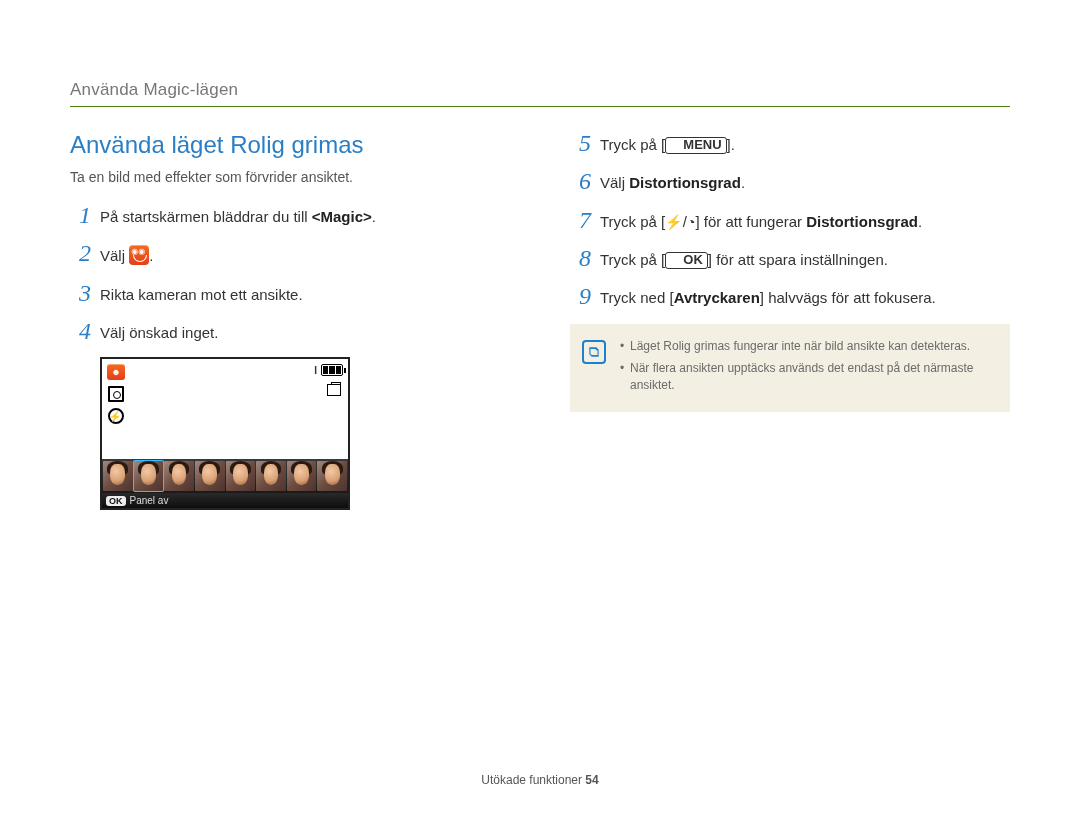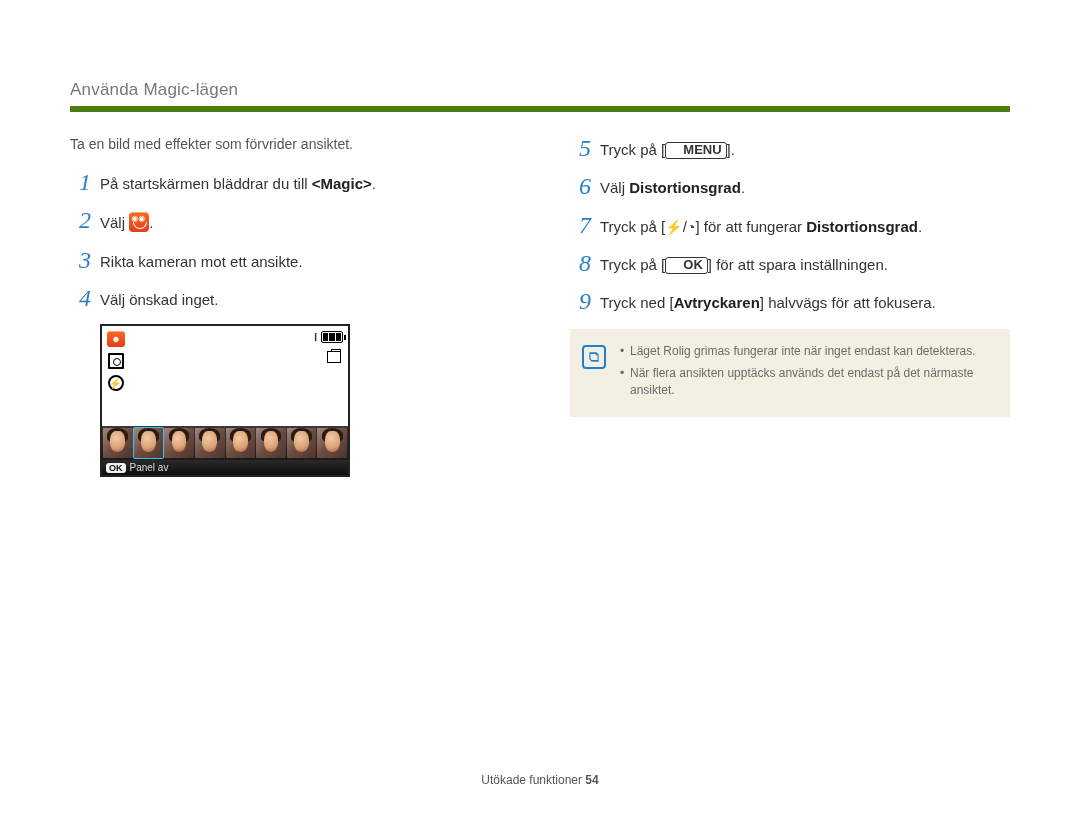--- a/index.html
+++ b/index.html
@@ -8,21 +8,21 @@
     height: 815px;
     background: #fff;
     font-family: Arial, Helvetica, sans-serif;
     color: #333;
     position: relative;
   }
   .page {
     padding: 80px 70px 0 70px;
   }
   .header {
-    border-bottom: 6px solid #4d7c0f;
+    border-bottom: 1px solid #4d7c0f;
     padding-bottom: 6px;
     margin-bottom: 24px;
   }
   .header-text {
     font-size: 17px;
     color: #777;
     font-weight: 300;
     letter-spacing: 0.2px;
   }
   .columns {
@@ -219,20 +219,21 @@
 <body>
 
 <div class="page">
   <div class="header">
     <div class="header-text">Använda Magic-lägen</div>
   </div>
 
   <div class="columns">
 
     <div class="col">
+      <div class="section-title">Använda läget Rolig grimas</div>
       <div class="lead">Ta en bild med effekter som förvrider ansiktet.</div>
 
       <ul class="steps">
         <li>
           <span class="step-num">1</span>
           <span class="step-text">
             <span>På startskärmen bläddrar du till </span><b>&lt;Magic&gt;</b><span>.</span>
           </span>
         </li>
         <li>
@@ -352,21 +353,21 @@
       </ul>
 
       <div class="note">
         <div class="note-icon">
           <svg viewBox="0 0 24 24">
               <path fill="#1e81cf" d="M4 4h12l4 4v12H8l-4-4V4zm2 2v9l2 2h10V9l-2-2H6z"></path>
               <path fill="#1e81cf" d="M15 4l5 5h-5z"></path>
             </svg>
         </div>
         <ul>
-          <li>Läget Rolig grimas fungerar inte när inget endast kan detekteras.</li>
+          <li>Läget Rolig grimas fungerar inte när bild ansikte kan detekteras.</li>
           <li>När flera ansikten upptäcks används det endast på det närmaste ansiktet.</li>
         </ul>
       </div>
     </div>
   </div>
 </div>
 
 <div class="footer">
   <span>Utökade funktioner  </span><span class="pg">54</span>
 </div>

